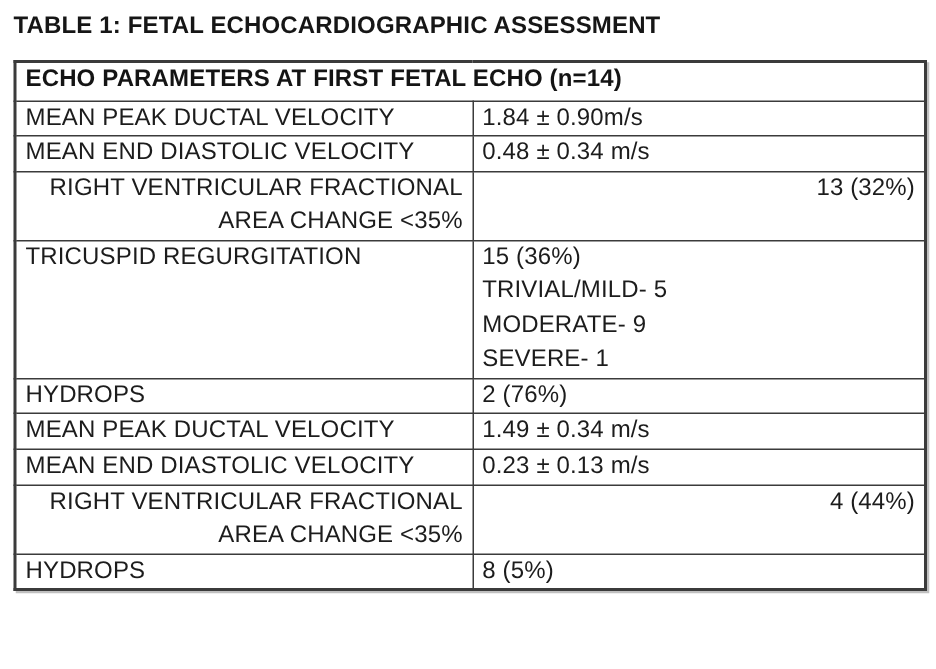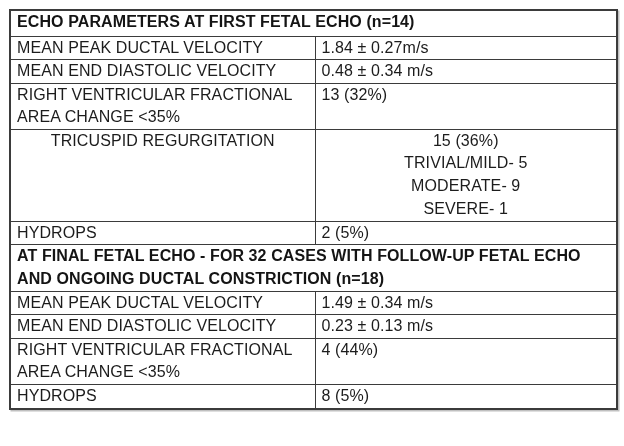--- a/index.html
+++ b/index.html
@@ -45,43 +45,44 @@
     overflow: hidden;
   }
   col.col-param { width: 305px; }
   col.col-value { width: 302px; }
   tr.section-header td {
     font-weight: 700;
     color: #141414;
   }
   tr.h26 { height: 26px; }
   tr.h23 { height: 23px; }
-  tr.h46 { height: 46px; }
-  tr.h92 { height: 92px; text-align: center; }
+  tr.h46 { height: 46px; text-align: right; }
+  tr.h92 { height: 92px; }
 </style>
 </head>
 <body>
 
 <div class="page">
 
+  <div class="table-title">TABLE 1: FETAL ECHOCARDIOGRAPHIC ASSESSMENT</div>
 
   <table class="echo-table">
     <colgroup>
       <col class="col-param">
       <col class="col-value">
     </colgroup>
     <tbody>
 
       <tr class="section-header h26">
         <td colspan="2">ECHO PARAMETERS AT FIRST FETAL ECHO (n=14)</td>
       </tr>
 
       <tr class="h23">
         <td>MEAN PEAK DUCTAL VELOCITY</td>
-        <td>1.84 ± 0.27m/s</td>
+        <td>1.84 ± 0.90m/s</td>
       </tr>
 
       <tr class="h23">
         <td>MEAN END DIASTOLIC VELOCITY</td>
         <td>0.48 ± 0.34 m/s</td>
       </tr>
 
       <tr class="h46">
         <td>RIGHT VENTRICULAR FRACTIONAL
 AREA CHANGE &lt;35%</td>
@@ -91,27 +92,23 @@
       <tr class="h92">
         <td>TRICUSPID REGURGITATION</td>
         <td>15 (36%)
 TRIVIAL/MILD- 5
 MODERATE- 9
 SEVERE- 1</td>
       </tr>
 
       <tr class="h23">
         <td>HYDROPS</td>
-        <td>2 (5%)</td>
+        <td>2 (76%)</td>
       </tr>
 
-      <tr class="section-header h46">
-        <td colspan="2">AT FINAL FETAL ECHO - FOR 32 CASES WITH FOLLOW-UP FETAL ECHO
-AND ONGOING DUCTAL CONSTRICTION (n=18)</td>
-      </tr>
 
       <tr class="h23">
         <td>MEAN PEAK DUCTAL VELOCITY</td>
         <td>1.49 ± 0.34 m/s</td>
       </tr>
 
       <tr class="h23">
         <td>MEAN END DIASTOLIC VELOCITY</td>
         <td>0.23 ± 0.13 m/s</td>
       </tr>

